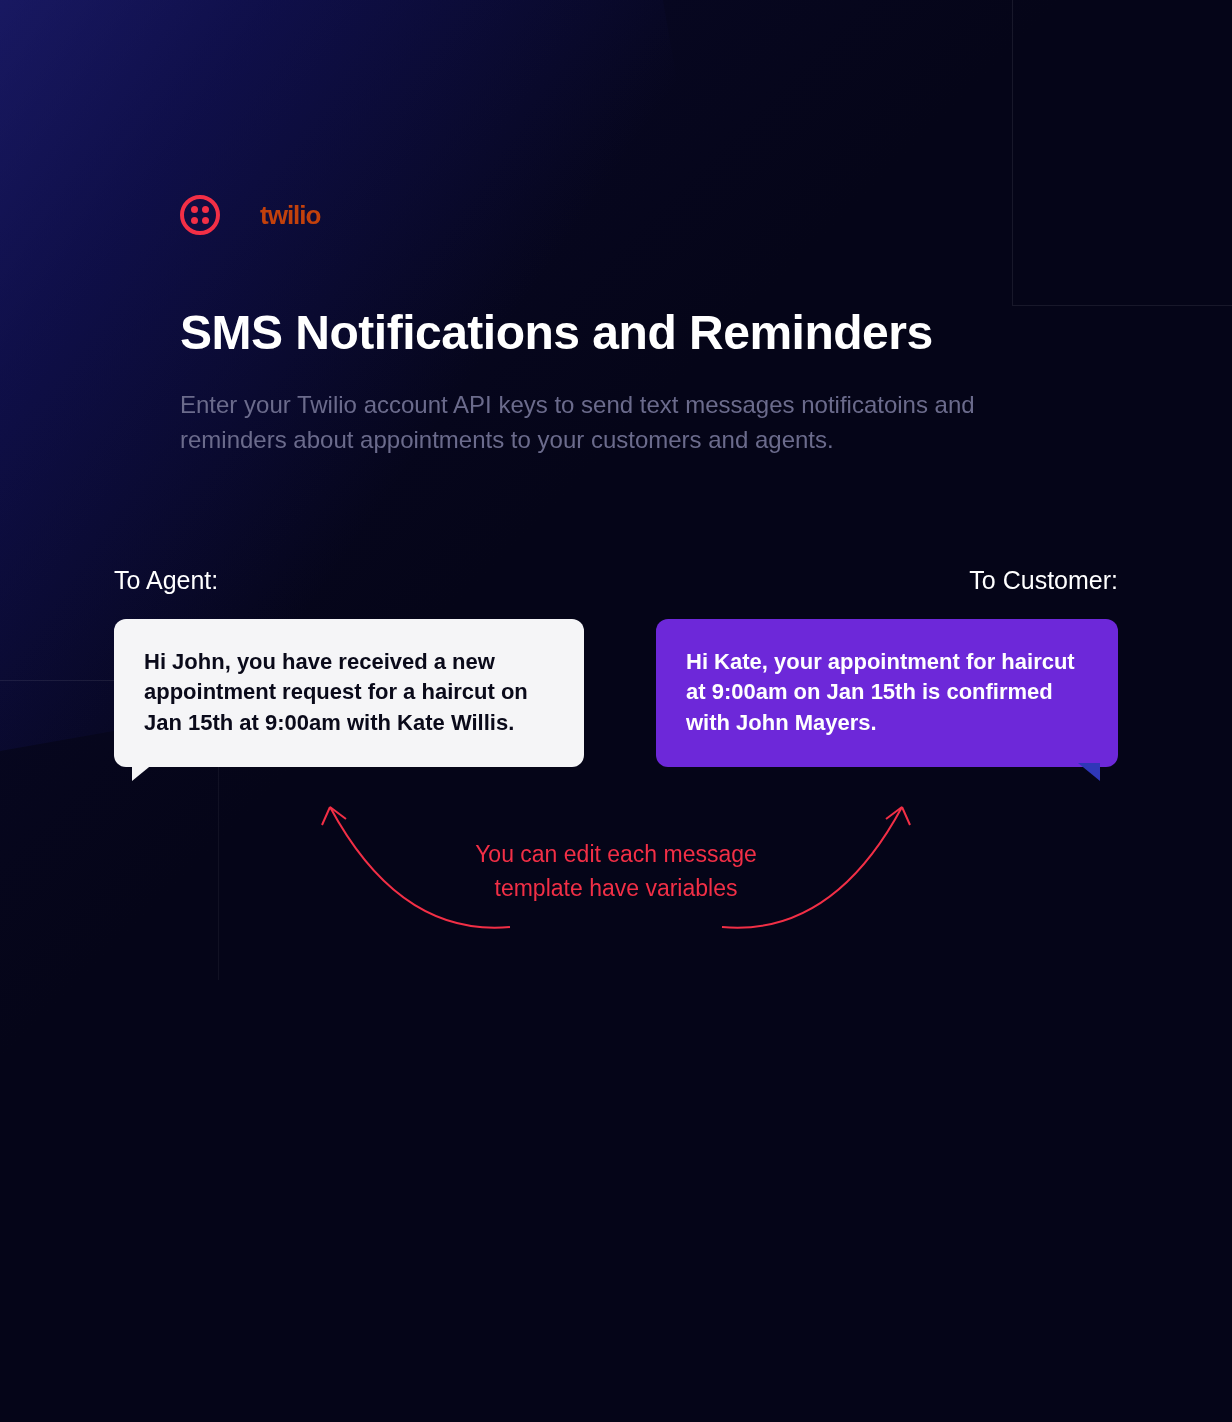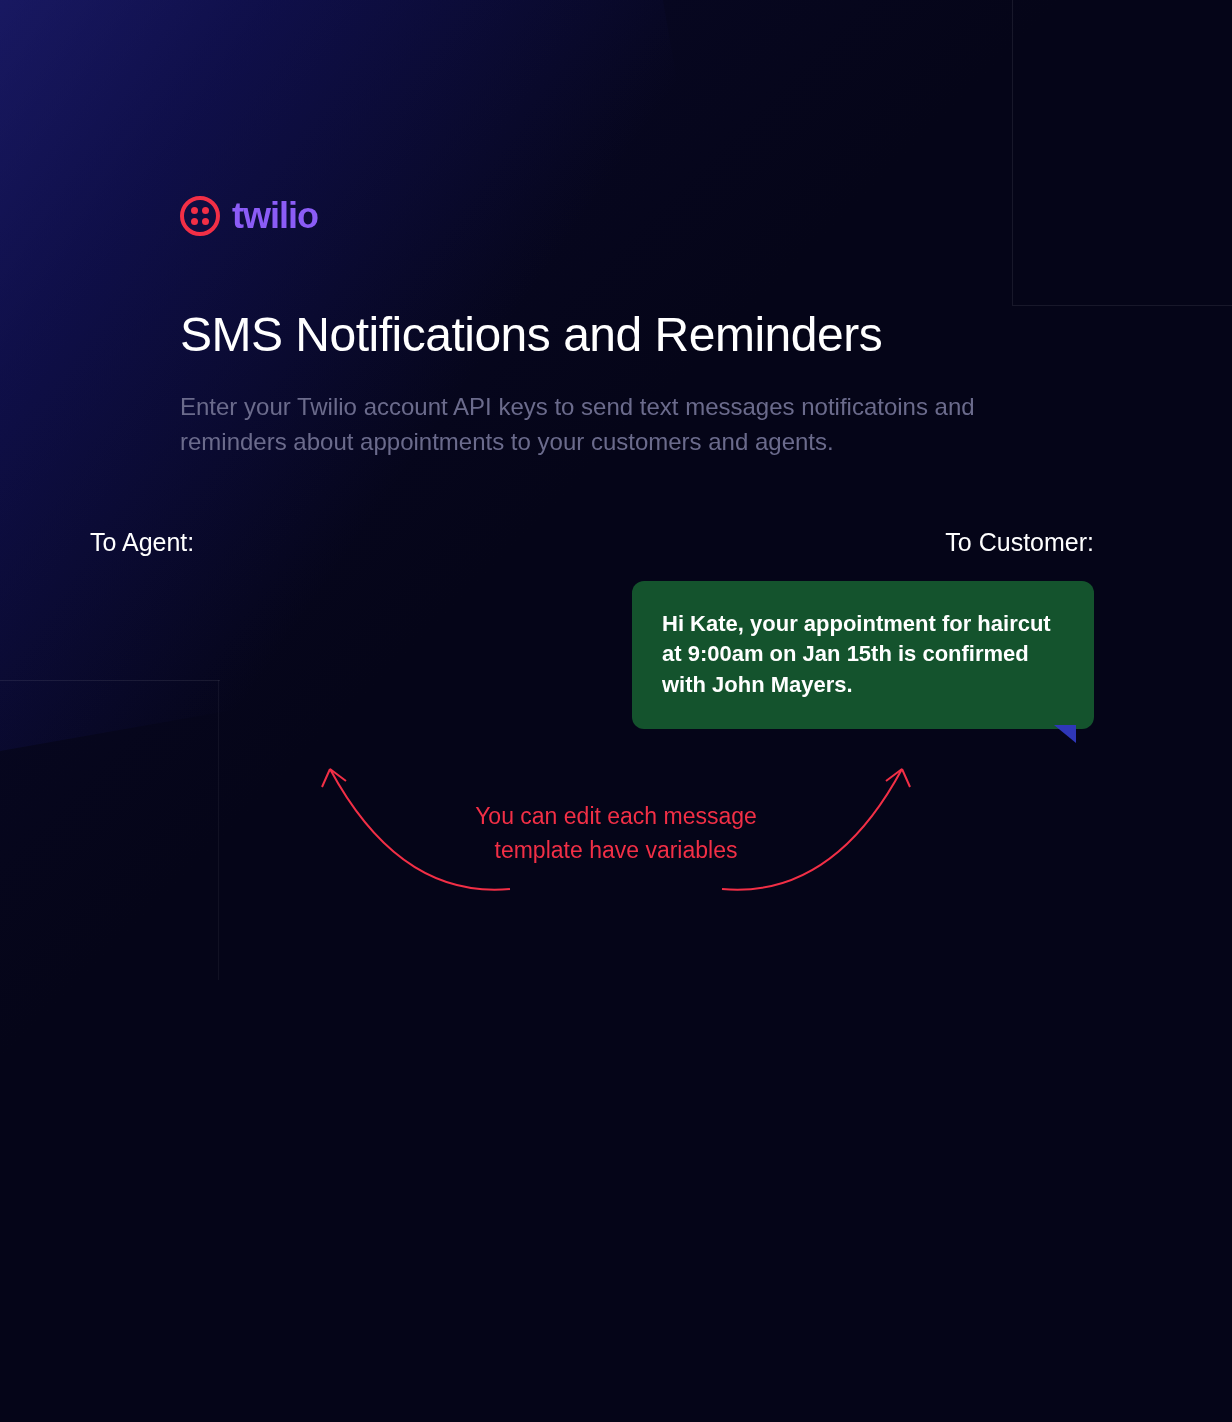--- a/index.html
+++ b/index.html
@@ -75,47 +75,48 @@
       gap: 12px;
       margin-bottom: 70px;
     }
 
     .twilio-icon {
       width: 40px;
       height: 40px;
     }
 
     .twilio-text {
-      color: #8b5cf6;
-      font-size: 36px;
+      color: #c2410c;
+      font-size: 26px;
       font-weight: 800;
       letter-spacing: -1px;
+      margin-left: 28px;
     }
 
     .heading {
       color: #ffffff;
       font-size: 48px;
-      font-weight: 400;
+      font-weight: 700;
       letter-spacing: -0.5px;
       margin-bottom: 28px;
     }
 
     .subheading {
       color: #6b6b8c;
       font-size: 24px;
       font-weight: 500;
       line-height: 1.45;
       max-width: 850px;
     }
 
     .bubbles {
       position: relative;
-      margin-top: 68px;
-      display: flex;
-      justify-content: flex-start;
+      margin-top: 108px;
+      display: flex;
+      justify-content: center;
       gap: 64px;
     }
 
     .bubble-col {
       flex: 1;
       display: flex;
       flex-direction: column;
     }
 
     .bubble-col.left {
@@ -150,21 +151,21 @@
       line-height: 1.4;
       width: 100%;
     }
 
     .bubble.agent {
       background: #f5f5f7;
       color: #0a0a1a;
     }
 
     .bubble.customer {
-      background: #14532d;
+      background: #6d28d9;
       color: #ffffff;
     }
 
     .bubble.agent::after {
       content: '';
       position: absolute;
       bottom: -14px;
       left: 18px;
       width: 0;
       height: 0;
@@ -239,20 +240,23 @@
     <span class="twilio-text">twilio</span>
   </div>
 
   <h1 class="heading">SMS Notifications and Reminders</h1>
   <p class="subheading">Enter your Twilio account API keys to send text messages notificatoins and reminders about appointments to your customers and agents.</p>
 
   <div class="bubbles">
 
     <div class="bubble-col left">
       <div class="bubble-label">To Agent:</div>
+      <div class="bubble agent">
+        <span>Hi John, you have received a new appointment request for a haircut on Jan 15th at 9:00am with Kate Willis.</span>
+      </div>
     </div>
 
     <div class="bubble-col right">
       <div class="bubble-label">To Customer:</div>
       <div class="bubble customer">
         <span>Hi Kate, your appointment for haircut at 9:00am on Jan 15th is confirmed with John Mayers.</span>
       </div>
     </div>
 
   </div>

